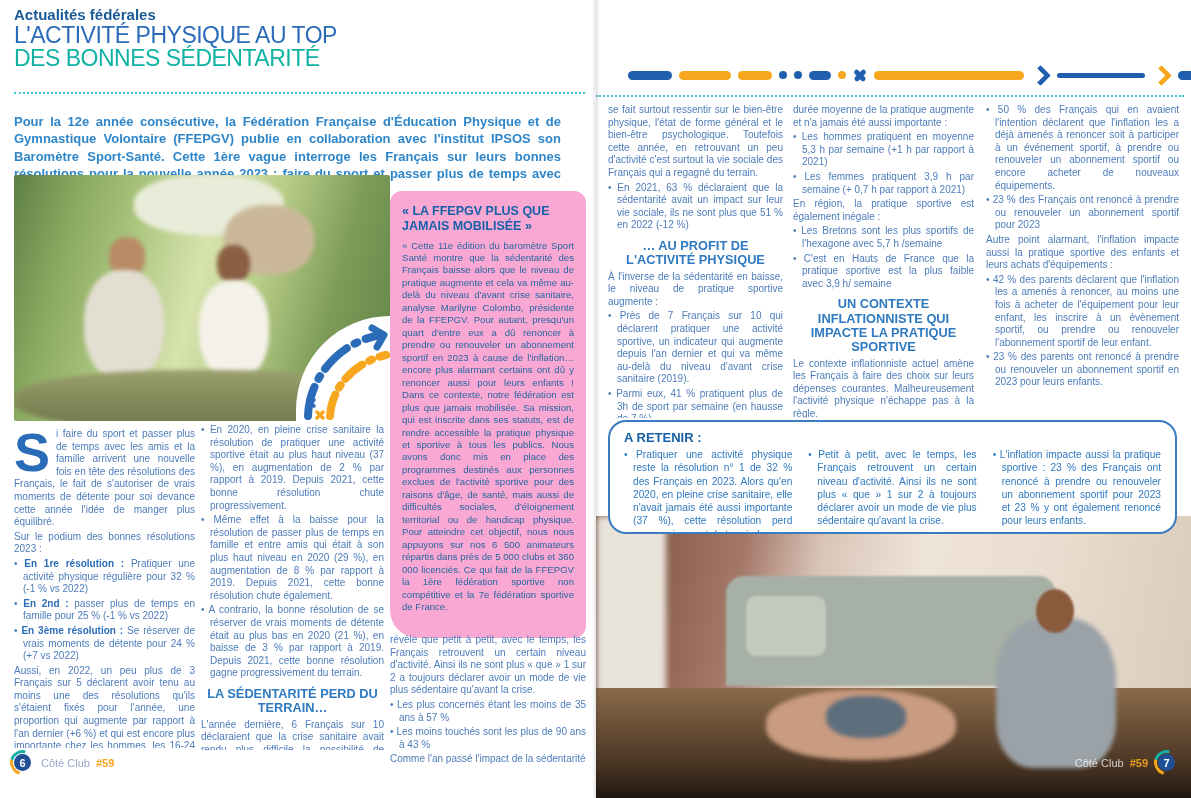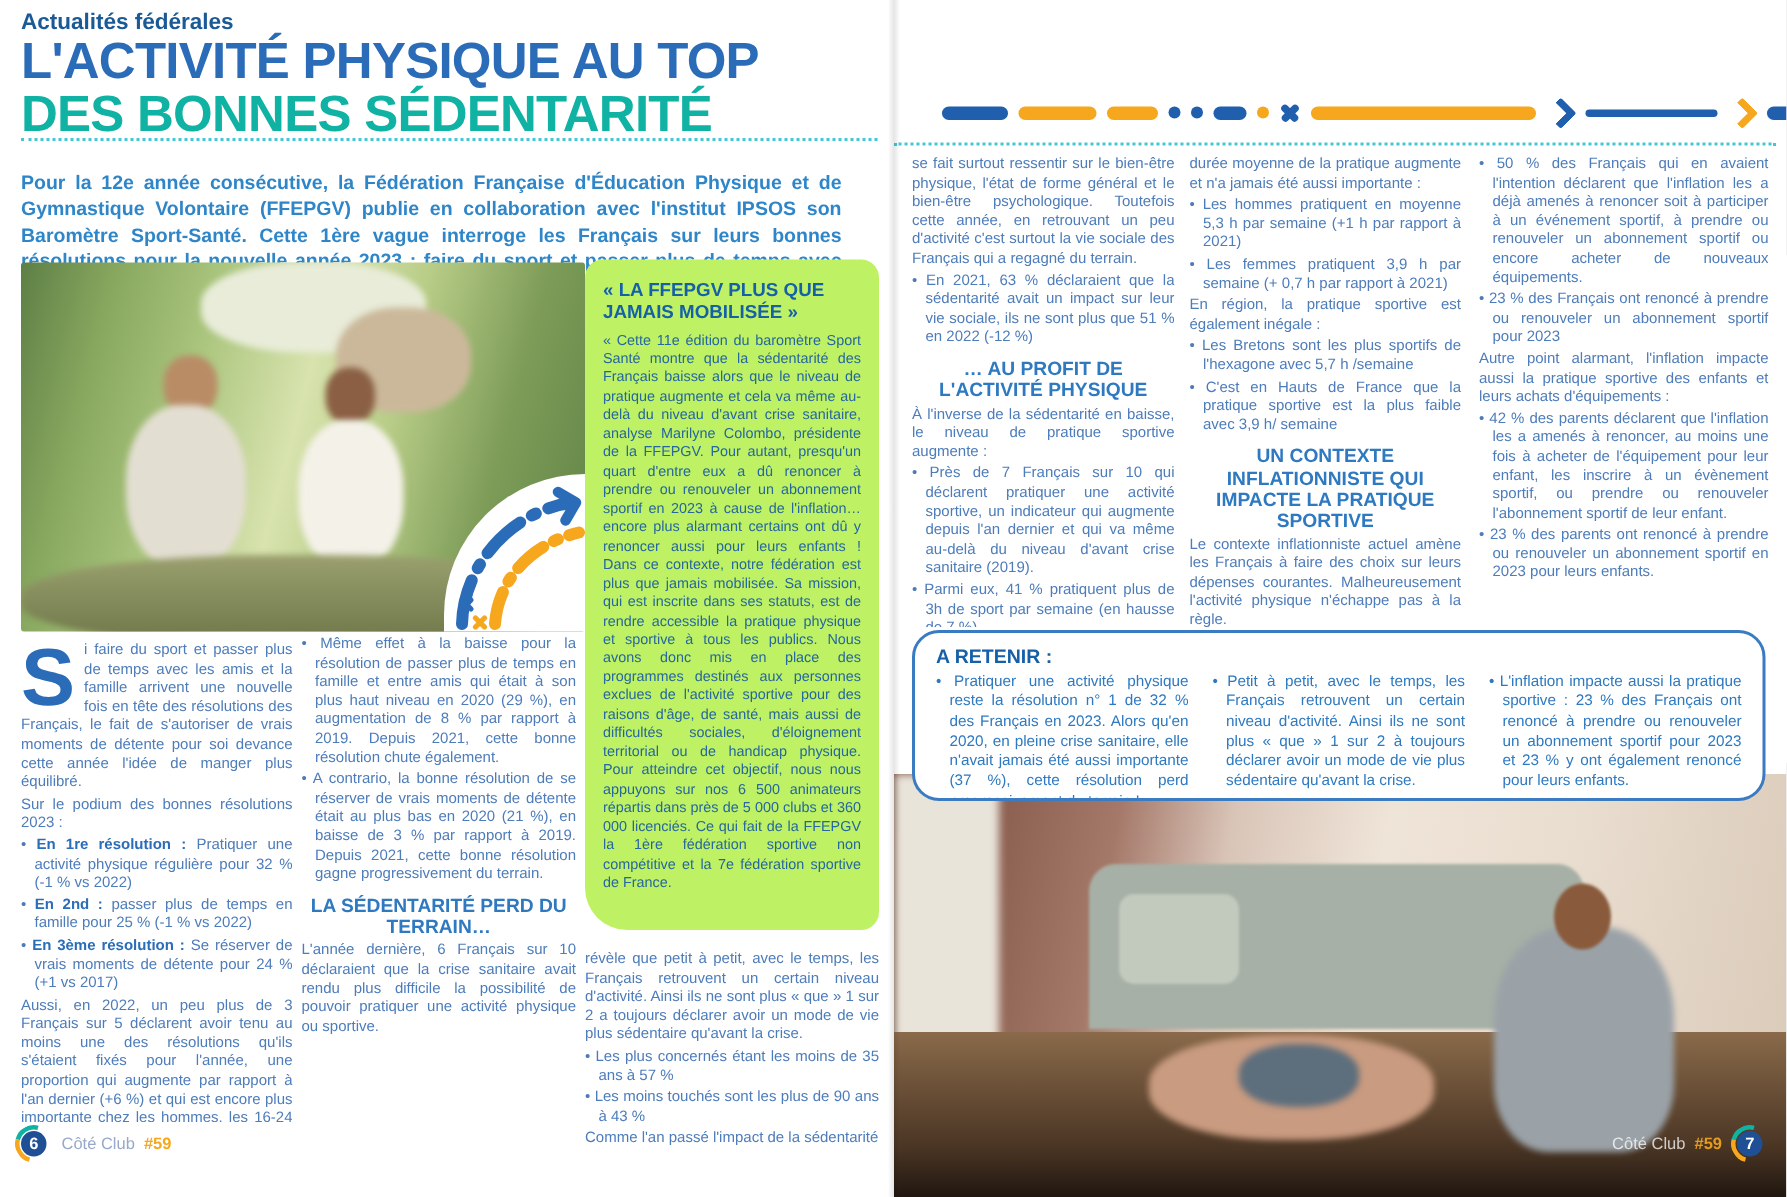--- a/index.html
+++ b/index.html
@@ -1,21 +1,21 @@
 <!DOCTYPE html>
 <html lang="fr"><head>
 <meta charset="utf-8">
 <style>
   html,body{margin:0;padding:0;background:#e8e8e8;}
   #spread{position:relative;width:1191px;height:798px;background:#ffffff;overflow:hidden;
           font-family:"Liberation Sans",sans-serif;}
 
   
   .kicker{position:absolute;left:14px;top:6px;font-size:15px;font-weight:bold;color:#1a5a96;}
-  .title{position:absolute;left:14px;top:24px;font-weight:bold;font-size:34px;line-height:1.02;letter-spacing:-0.5px;}
+  .title{position:absolute;left:14px;top:24px;font-weight:normal;font-size:23px;line-height:1.02;letter-spacing:-0.5px;}
   .title .l1{color:#2b6cb8;display:block;}
   .title .l2{color:#10b3a3;display:block;}
   .dotted{position:absolute;height:0;border-top:2px dotted #45c6d6;}
   .sep-left{left:14px;top:92px;width:571px;}
   .sep-right{left:596px;top:95px;width:588px;}
   .intro{position:absolute;left:14px;top:100px;width:547px;font-size:13px;font-weight:bold;color:#2e86c9;
          line-height:1.33;text-align:justify;}
 
   
   .photo{position:absolute;overflow:hidden;}
@@ -39,22 +39,22 @@
   .w-sofa{position:absolute;left:130px;top:60px;width:330px;height:110px;background:#a7b0a6;border-radius:18px 18px 0 0;filter:blur(1px);}
   .w-cushion{position:absolute;left:150px;top:80px;width:80px;height:60px;background:#c2c9bd;border-radius:10px;filter:blur(1px);}
   .w-floor{position:absolute;left:0;bottom:0;width:595px;height:110px;background:linear-gradient(#8a6a4a,#4a3524 70%,#201710);}
   .w-rug{position:absolute;left:90px;bottom:8px;width:330px;height:54px;background:repeating-linear-gradient(90deg,#c9b globalization 0,#c9b896 0 18px,#a08b6a 18px 24px);filter:blur(1px);}
   .w-fig1{position:absolute;left:170px;bottom:38px;width:190px;height:70px;background:#c99b80;border-radius:45%;filter:blur(2px);}
   .w-fig1top{position:absolute;left:230px;bottom:60px;width:80px;height:42px;background:#5d6e7c;border-radius:45%;filter:blur(2px);}
   .w-fig2{position:absolute;left:400px;bottom:30px;width:120px;height:150px;background:#9aa2a8;border-radius:40% 40% 30% 30%;filter:blur(2px);}
   .w-fig2head{position:absolute;left:440px;bottom:165px;width:38px;height:44px;background:#8a5a3c;border-radius:50%;filter:blur(1px);}
 
   
-  .quote-box{position:absolute;left:390px;top:173px;width:196px;height:447px;box-sizing:border-box;
-    background:#bef264;border-radius:12px 12px 12px 28px;padding:13px 12px;overflow:hidden;}
+  .quote-box{position:absolute;left:390px;top:191px;width:196px;height:447px;box-sizing:border-box;
+    background:#f9a8d4;border-radius:12px 12px 12px 28px;padding:13px 12px;overflow:hidden;}
   .quote-box h3{margin:0 0 6px 0;font-size:12.5px;line-height:1.18;font-weight:bold;color:#1660a8;}
   .quote-box p{margin:0;font-size:9.6px;line-height:1.3;color:#26679e;text-align:justify;}
 
   
   .bodycol{position:absolute;font-size:10px;line-height:1.26;color:#4d7cba;text-align:justify;overflow:hidden;}
   .bodycol p{margin:0 0 2px 0;}
   .col-a{left:14px;top:428px;width:181px;height:320px;}
   .col-b{left:201px;top:424px;width:183px;height:326px;}
   .col-c{left:390px;top:634px;width:196px;height:130px;}
   .col-d{left:608px;top:104px;width:175px;height:314px;}
@@ -143,26 +143,27 @@
   <div class="quote-box">
     <h3>« LA FFEPGV PLUS QUE JAMAIS MOBILISÉE »</h3>
     <p>« Cette 11e édition du baromètre Sport Santé montre que la sédentarité des Français baisse alors que le niveau de pratique augmente et cela va même au-delà du niveau d'avant crise sanitaire, analyse Marilyne Colombo, présidente de la FFEPGV. Pour autant, presqu'un quart d'entre eux a dû renoncer à prendre ou renouveler un abonnement sportif en 2023 à cause de l'inflation… encore plus alarmant certains ont dû y renoncer aussi pour leurs enfants ! Dans ce contexte, notre fédération est plus que jamais mobilisée. Sa mission, qui est inscrite dans ses statuts, est de rendre accessible la pratique physique et sportive à tous les publics. Nous avons donc mis en place des programmes destinés aux personnes exclues de l'activité sportive pour des raisons d'âge, de santé, mais aussi de difficultés sociales, d'éloignement territorial ou de handicap physique. Pour atteindre cet objectif, nous nous appuyons sur nos 6 500 animateurs répartis dans près de 5 000 clubs et 360 000 licenciés. Ce qui fait de la FFEPGV la 1ère fédération sportive non compétitive et la 7e fédération sportive de France.</p>
   </div>
 
   <div class="bodycol col-a">
     <p><span class="dropcap">S</span><span>i faire du sport et passer plus de temps avec les amis et la famille arrivent une nouvelle fois en tête des résolutions des Français, le fait de s'autoriser de vrais moments de détente pour soi devance cette année l'idée de manger plus équilibré.</span></p>
     <p>Sur le podium des bonnes résolutions 2023 :</p>
     <div class="bullet"><span class="lead">En 1re résolution :</span><span> Pratiquer une activité physique régulière pour 32 % (-1 % vs 2022)</span></div>
     <div class="bullet"><span class="lead">En 2nd :</span><span> passer plus de temps en famille pour 25 % (-1 % vs 2022)</span></div>
-    <div class="bullet"><span class="lead">En 3ème résolution :</span><span> Se réserver de vrais moments de détente pour 24 % (+1 vs 2017)</span></div>
+    <div class="bullet"><span class="lead">En 3ème résolution :</span><span> Se réserver de vrais moments de détente pour 24 % (+7 vs 2022)</span></div>
     <p>Aussi, en 2022, un peu plus de 3 Français sur 5 déclarent avoir tenu au moins une des résolutions qu'ils s'étaient fixés pour l'année, une proportion qui augmente par rapport à l'an dernier (+6 %) et qui est encore plus importante chez les hommes, les 16-24 ans et ceux qui pratiquent au moins une heure d'activité sportive par semaine.</p>
 
   </div>
 
   <div class="bodycol col-b">
+    <div class="bullet">En 2020, en pleine crise sanitaire la résolution de pratiquer une activité sportive était au plus haut niveau (37 %), en augmentation de 2 % par rapport à 2019. Depuis 2021, cette bonne résolution chute progressivement.</div>
     <div class="bullet">Même effet à la baisse pour la résolution de passer plus de temps en famille et entre amis qui était à son plus haut niveau en 2020 (29 %), en augmentation de 8 % par rapport à 2019. Depuis 2021, cette bonne résolution chute également.</div>
     <div class="bullet">A contrario, la bonne résolution de se réserver de vrais moments de détente était au plus bas en 2020 (21 %), en baisse de 3 % par rapport à 2019. Depuis 2021, cette bonne résolution gagne progressivement du terrain.</div>
     <h3 class="colhead">LA SÉDENTARITÉ PERD DU TERRAIN…</h3>
     <p>L'année dernière, 6 Français sur 10 déclaraient que la crise sanitaire avait rendu plus difficile la possibilité de pouvoir pratiquer une activité physique ou sportive.</p>
 
   </div>
 
   <div class="bodycol col-c">
     <p>révèle que petit à petit, avec le temps, les Français retrouvent un certain niveau d'activité. Ainsi ils ne sont plus « que » 1 sur 2 a toujours déclarer avoir un mode de vie plus sédentaire qu'avant la crise.</p>
     <div class="bullet">Les plus concernés étant les moins de 35 ans à 57 %</div>

